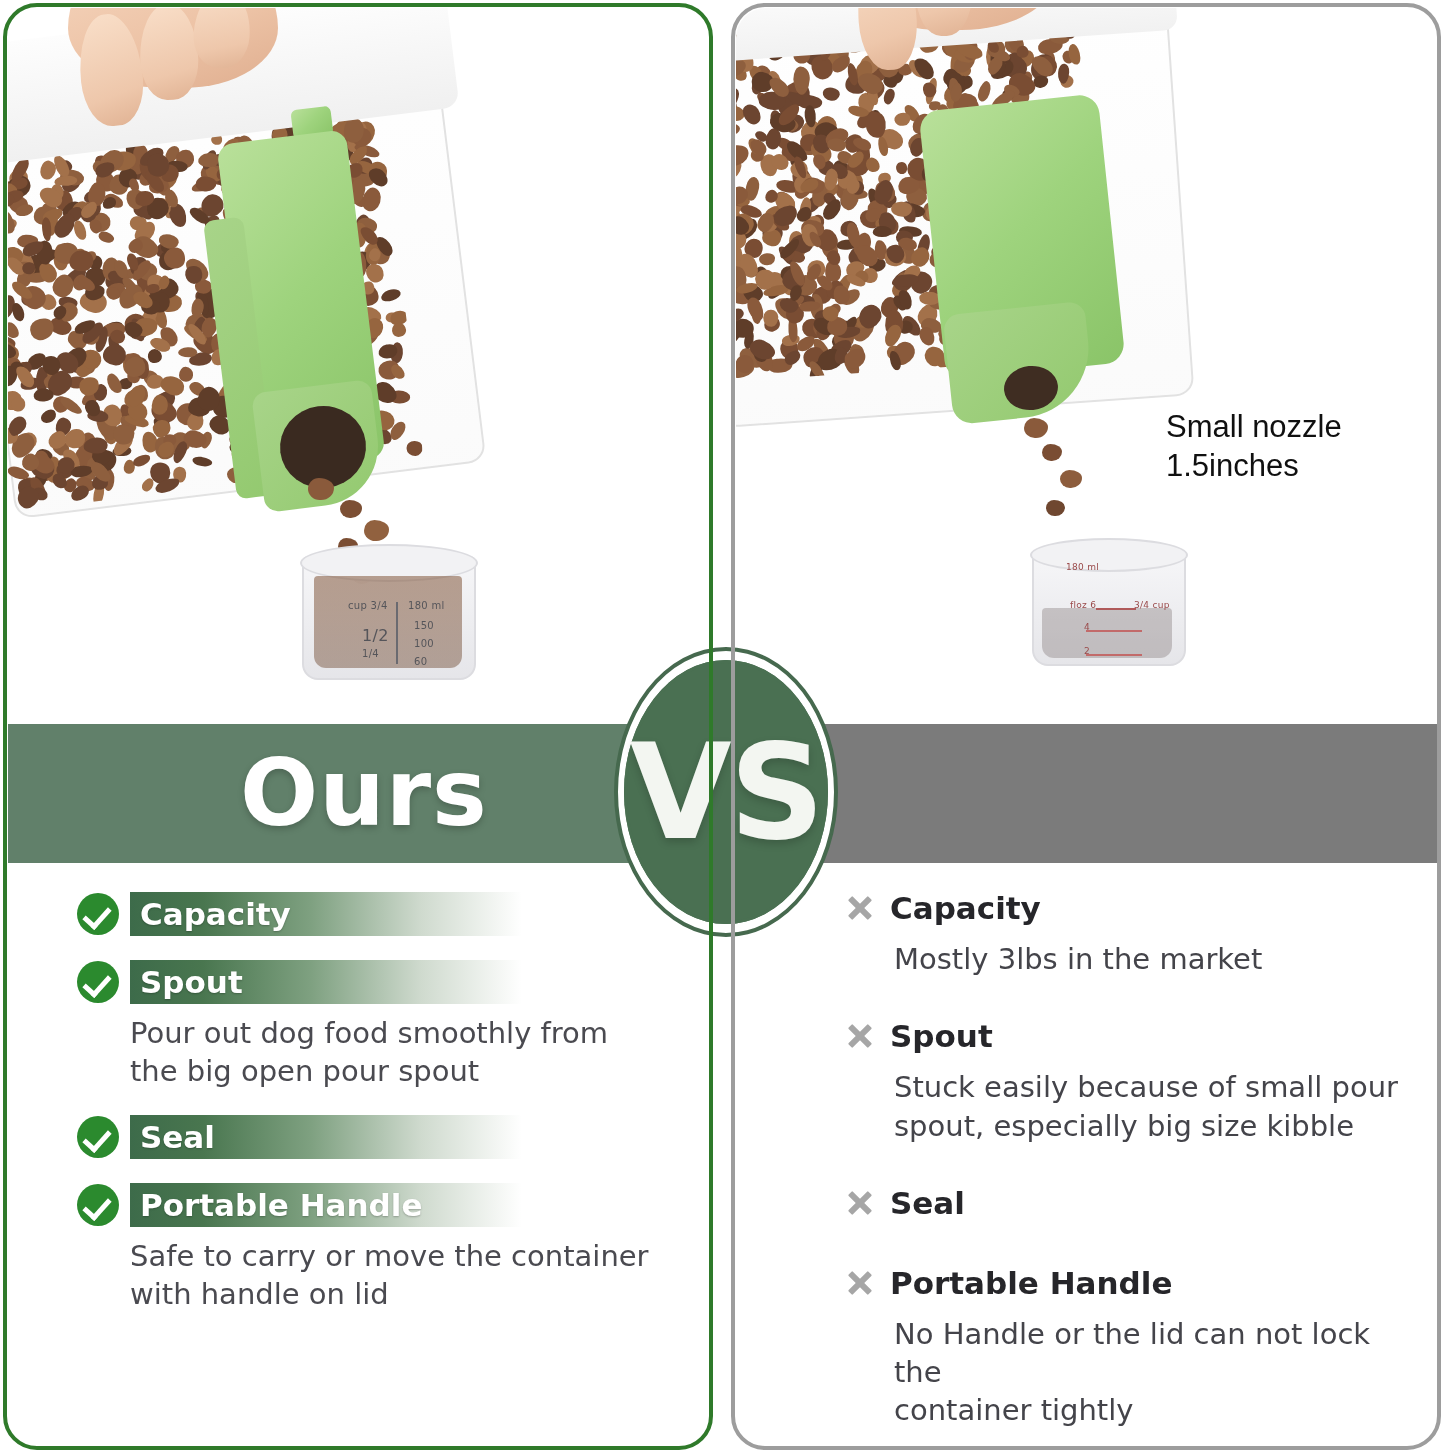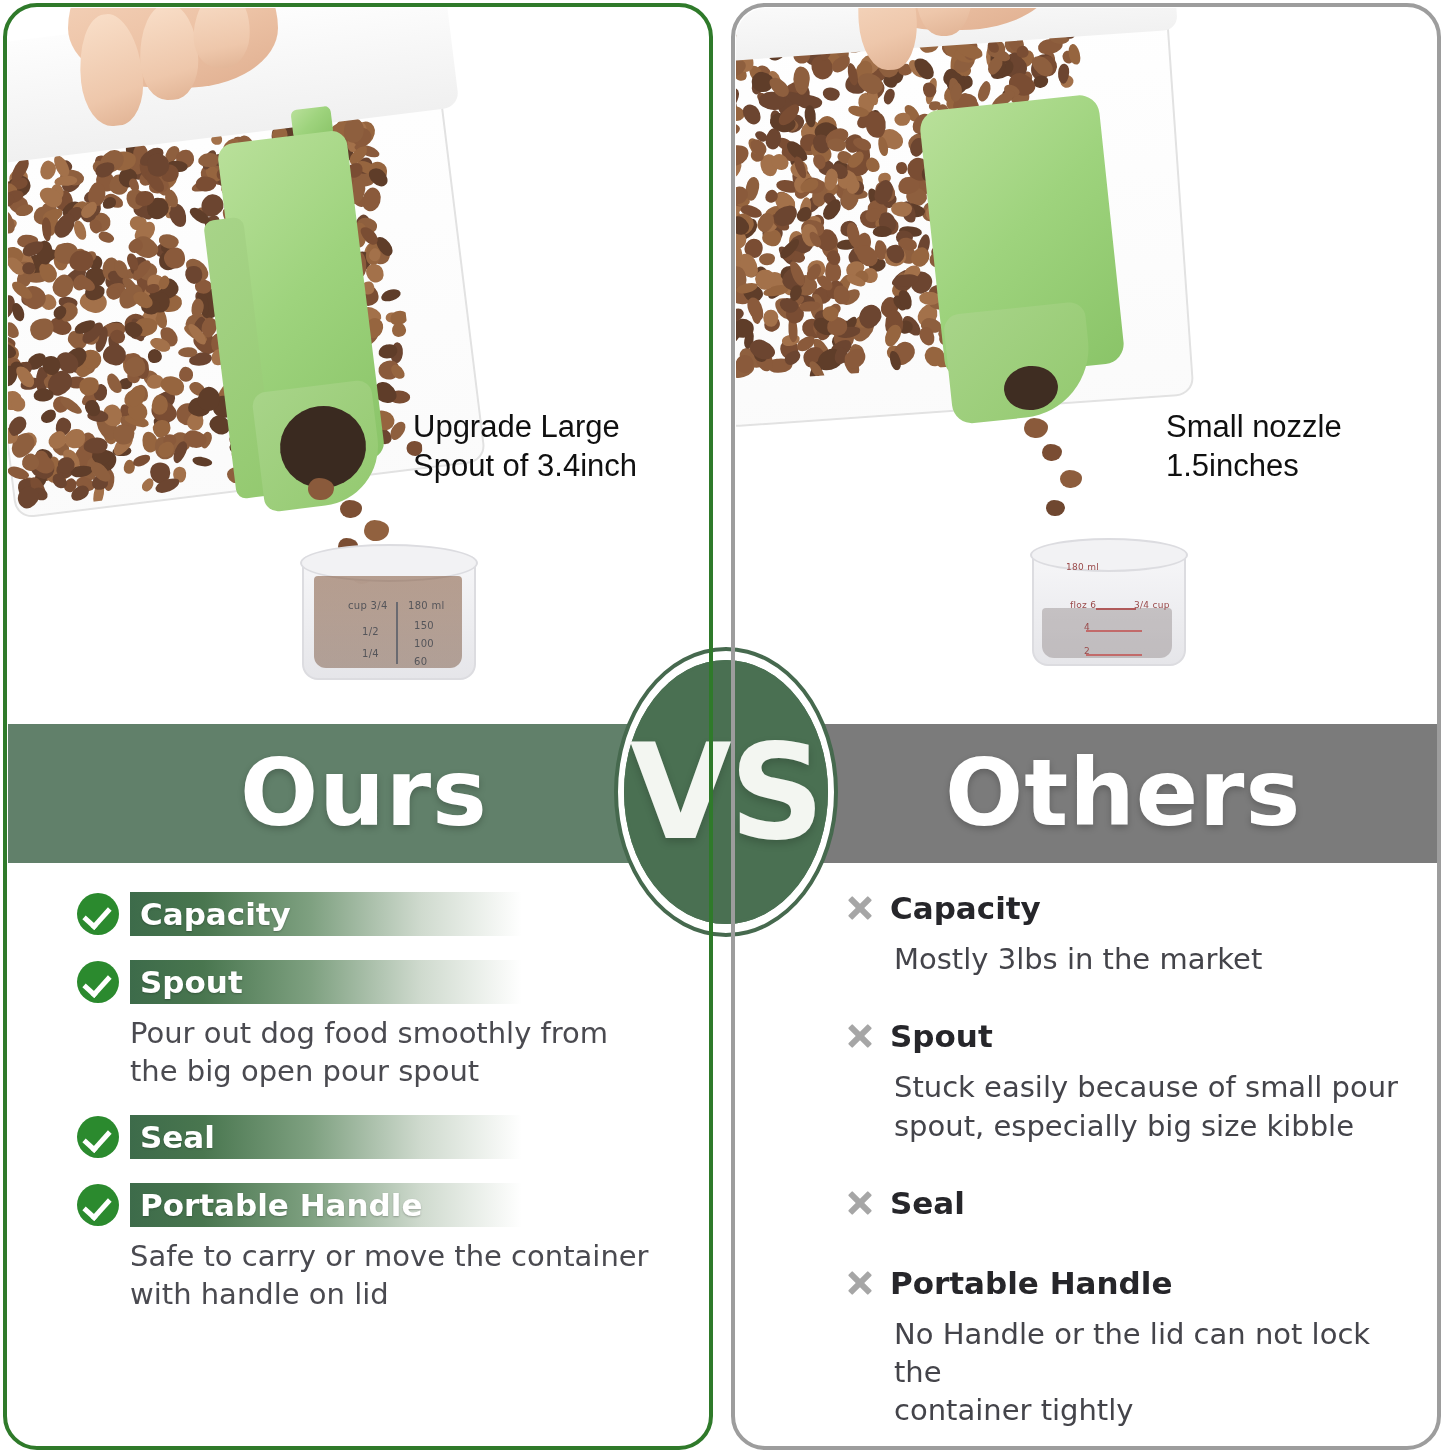--- a/index.html
+++ b/index.html
@@ -726,31 +726,29 @@
     <div class="k" style="left:332px;top:492px;width:22px;height:18px;background:#7c4f34;"></div>
     <div class="k" style="left:356px;top:512px;width:25px;height:21px;background:#91613f;"></div>
     <div class="k" style="left:330px;top:530px;width:20px;height:17px;background:#7b4e33;"></div>
     <div class="k" style="left:372px;top:540px;width:23px;height:19px;background:#8b5c3c;"></div>
     <div class="k" style="left:344px;top:558px;width:21px;height:18px;background:#6f4730;"></div>
 
     <div class="cup" style="left:294px;top:548px;width:170px;height:120px;"></div>
     <div class="cup-rim" style="left:292px;top:536px;width:174px;height:34px;"></div>
     <div style="position:absolute;left:306px;top:568px;width:148px;height:92px;background:linear-gradient(180deg,rgba(130,86,58,.55),rgba(110,72,48,.45));border-radius:4px 4px 12px 12px;"></div>
     <div class="cup-mark" style="left:340px;top:592px;font-size:10px;color:#55555a;">cup 3/4</div>
-    <div class="cup-mark" style="left:354px;top:618px;font-size:10px;color:#55555a;">1/2</div>
+    <div class="cup-mark" style="left:354px;top:618px;font-size:16px;color:#55555a;">1/2</div>
     <div class="cup-mark" style="left:354px;top:640px;font-size:10px;color:#55555a;">1/4</div>
     <div class="cup-mark" style="left:400px;top:592px;font-size:10px;color:#55555a;">180 ml</div>
     <div class="cup-mark" style="left:406px;top:612px;font-size:10px;color:#55555a;">150</div>
     <div class="cup-mark" style="left:406px;top:630px;font-size:10px;color:#55555a;">100</div>
     <div class="cup-mark" style="left:406px;top:648px;font-size:10px;color:#55555a;">60</div>
     <div style="position:absolute;left:388px;top:594px;width:2px;height:62px;background:#6a6a70;"></div>
   </div>
 
-  <div class="caption" id="caption-ours" style="left:413px;top:408px;width:280px;">Upgrade Large
-Spout of 3.4inch</div>
 
   <div class="photo" id="photo-others">
     <div class="tub" style="left:-30px;top:-30px;width:470px;height:430px;transform:rotate(-4deg);border-radius:18px;"></div>
     <div class="kibble-mass" style="left:-34px;top:14px;width:390px;height:348px;transform:rotate(-4deg);border-radius:10px;">
         <i class="k" style="left:365.6px;top:64.9px;width:13.1px;height:12.9px;background:#a3714a;transform:rotate(19deg);"></i>
         <i class="k" style="left:282.3px;top:137.6px;width:24.2px;height:19.5px;background:#7a4d33;transform:rotate(214deg);"></i>
         <i class="k" style="left:46.9px;top:111.0px;width:22.3px;height:11.0px;background:#96653f;transform:rotate(59deg);"></i>
         <i class="k" style="left:100.8px;top:191.0px;width:22.4px;height:13.6px;background:#7a4d33;transform:rotate(119deg);"></i>
         <i class="k" style="left:240.3px;top:264.3px;width:19.5px;height:14.7px;background:#a3714a;transform:rotate(326deg);"></i>
         <i class="k" style="left:131.1px;top:265.4px;width:21.0px;height:13.2px;background:#8e5f3e;transform:rotate(333deg);"></i>
@@ -1371,21 +1369,20 @@
     <div style="position:absolute;left:350px;top:622px;width:56px;height:2px;background:#c26a6a;"></div>
     <div style="position:absolute;left:350px;top:646px;width:56px;height:2px;background:#c26a6a;"></div>
   </div>
 
   <div class="caption" id="caption-others" style="left:1166px;top:408px;width:280px;">Small nozzle
 1.5inches</div>
 
   <div id="banner-ours"></div>
   <div id="banner-others"></div>
   <div class="banner-label" id="label-ours">Ours</div>
-  <div class="banner-label" id="label-others">Others</div>
 
   <div id="vs-badge">
     <div id="vs-outer"></div>
     <div id="vs-inner"></div>
     <div id="vs-text">VS</div>
   </div>
 
   <div class="list" id="list-ours">
 
     <div class="row">

